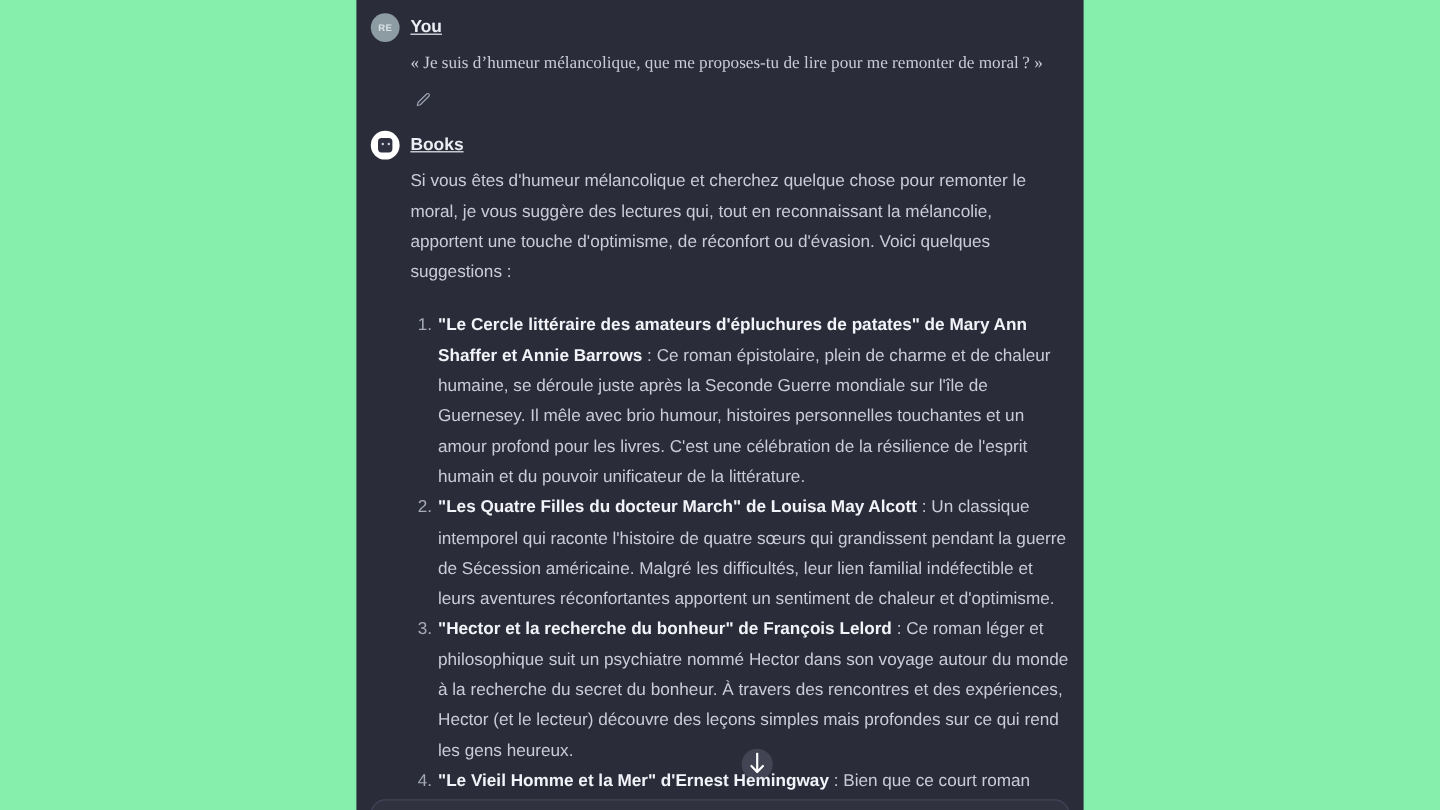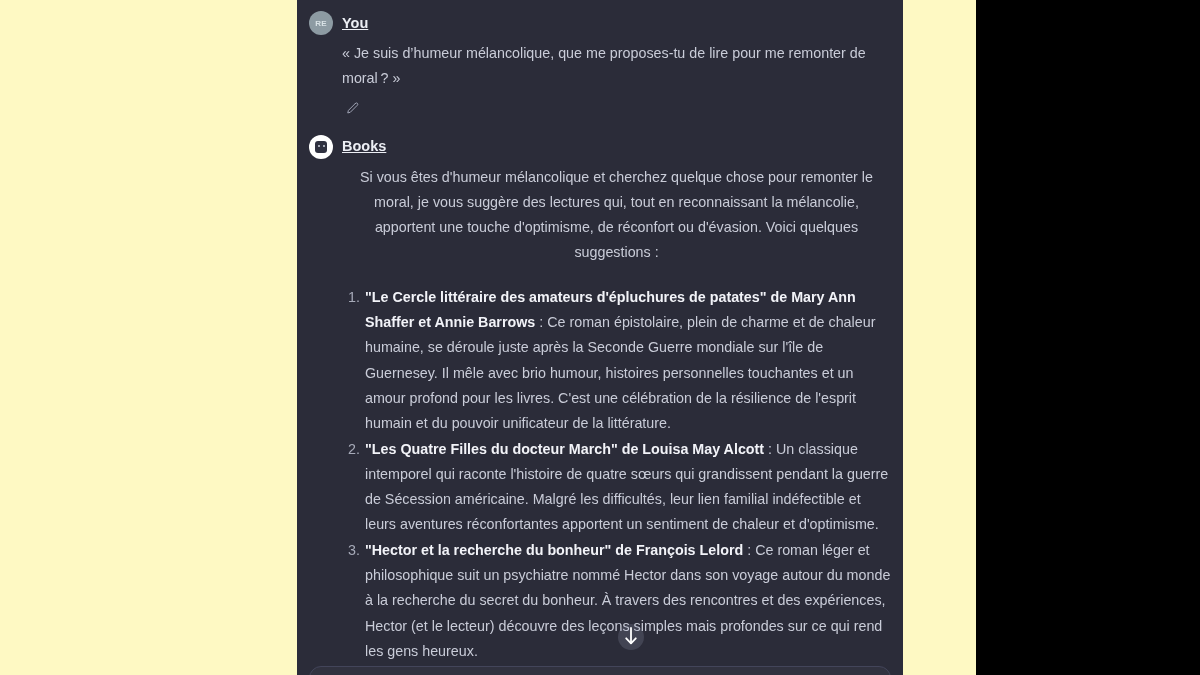--- a/index.html
+++ b/index.html
@@ -7,23 +7,23 @@
   html, body {
     width: 1200px;
     height: 675px;
     overflow: hidden;
     background: #000000;
     font-family: "Liberation Sans", sans-serif;
   }
 
   #app {
     position: relative;
-    width: 976px;
+    width: 1200px;
     height: 675px;
-    background: #fef9c3;
+    background: #86efac;
   }
 
   
   .chat-panel {
     position: absolute;
     left: 297px;
     top: 0;
     width: 606px;
     height: 675px;
     background: #2b2c39;
@@ -103,30 +103,30 @@
   .msg-body {
     padding-left: 33px;
     padding-top: 6px;
   }
 
   p.para, li .li-text {
     font-size: 14.3px;
     line-height: 25.3px;
     color: #c9ccd8;
     font-weight: 400;
-    text-align: center;
   }
 
   p.para { margin-bottom: 0; }
 
   .user-text {
     font-size: 14.3px;
     line-height: 25.3px;
     color: #c9ccd8;
     max-width: 540px;
+    font-family: Liberation Serif, serif;
   }
 
   
   .msg-actions {
     padding-left: 33px;
     margin-top: 6px;
     height: 22px;
     display: flex;
     align-items: center;
   }

